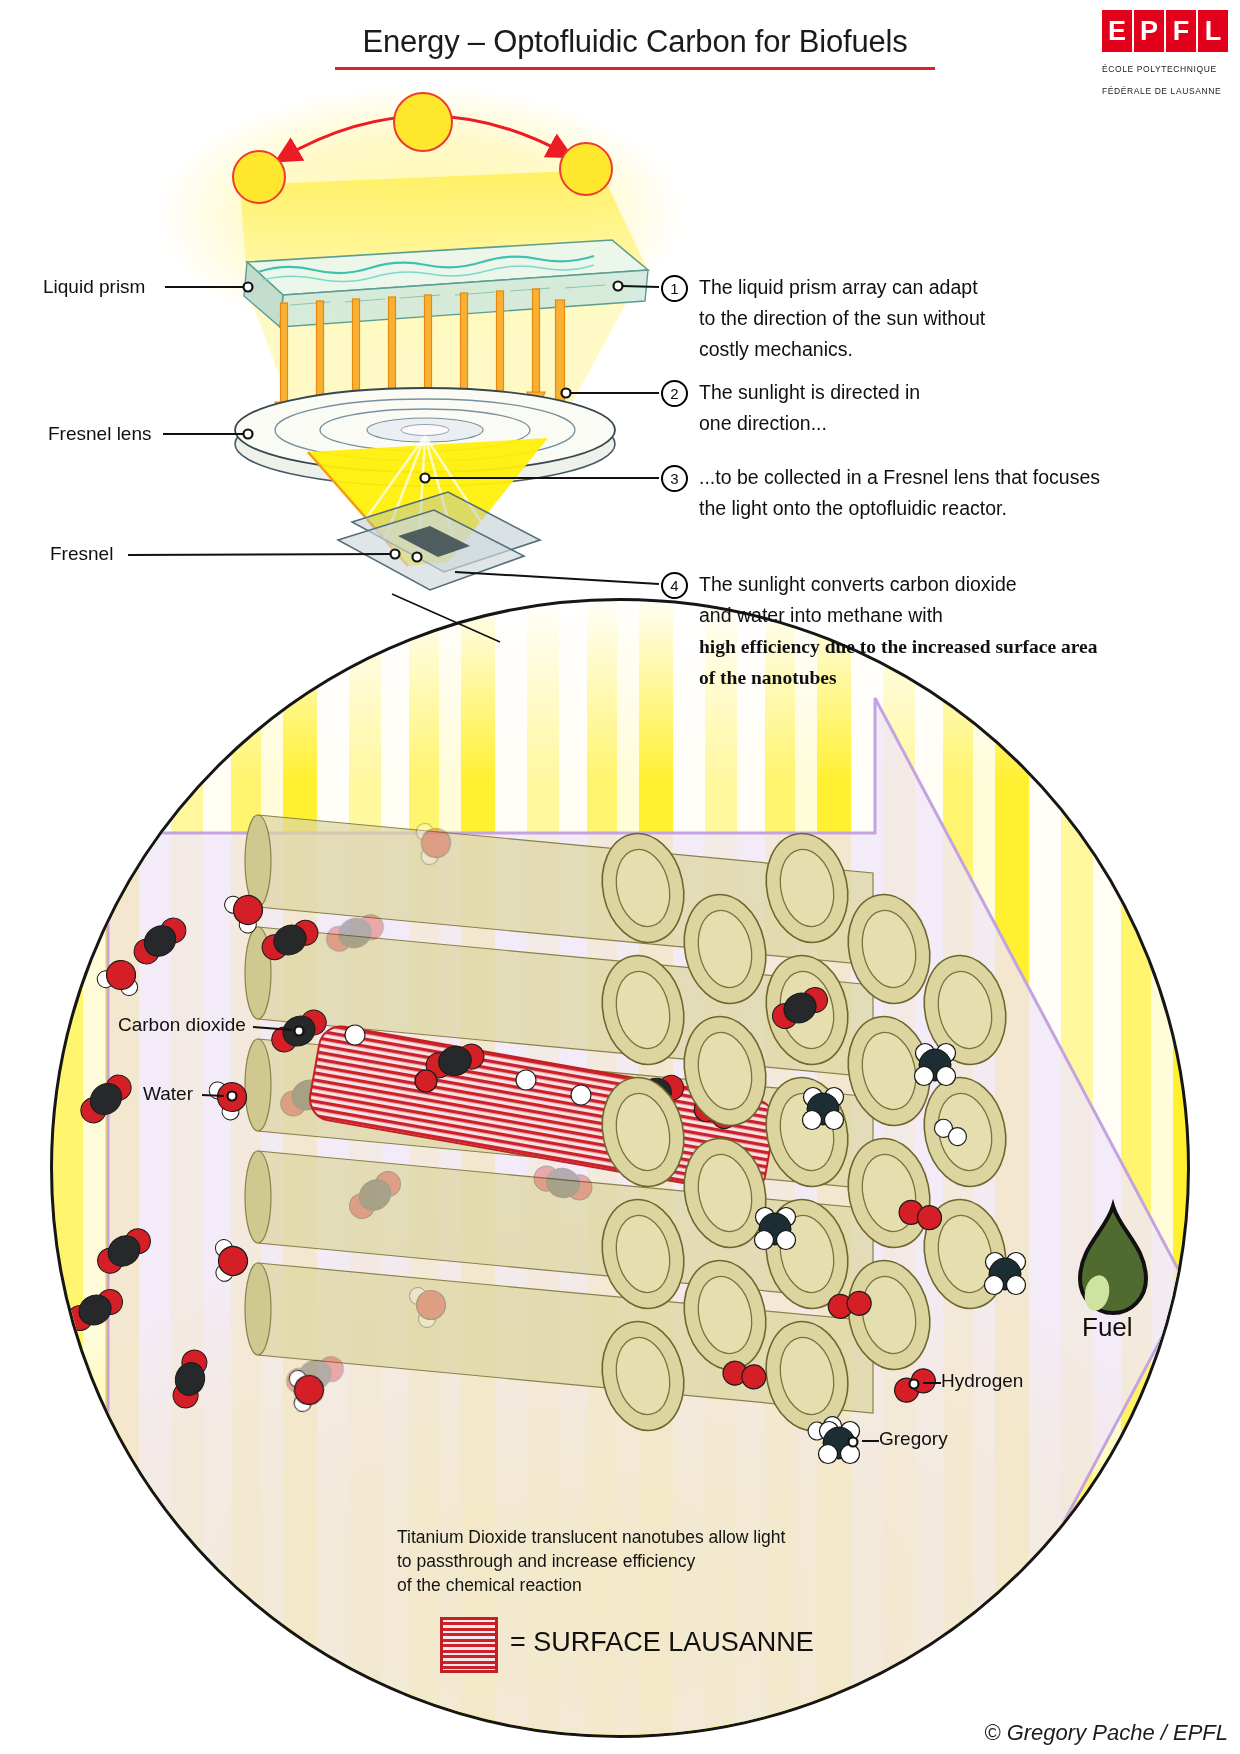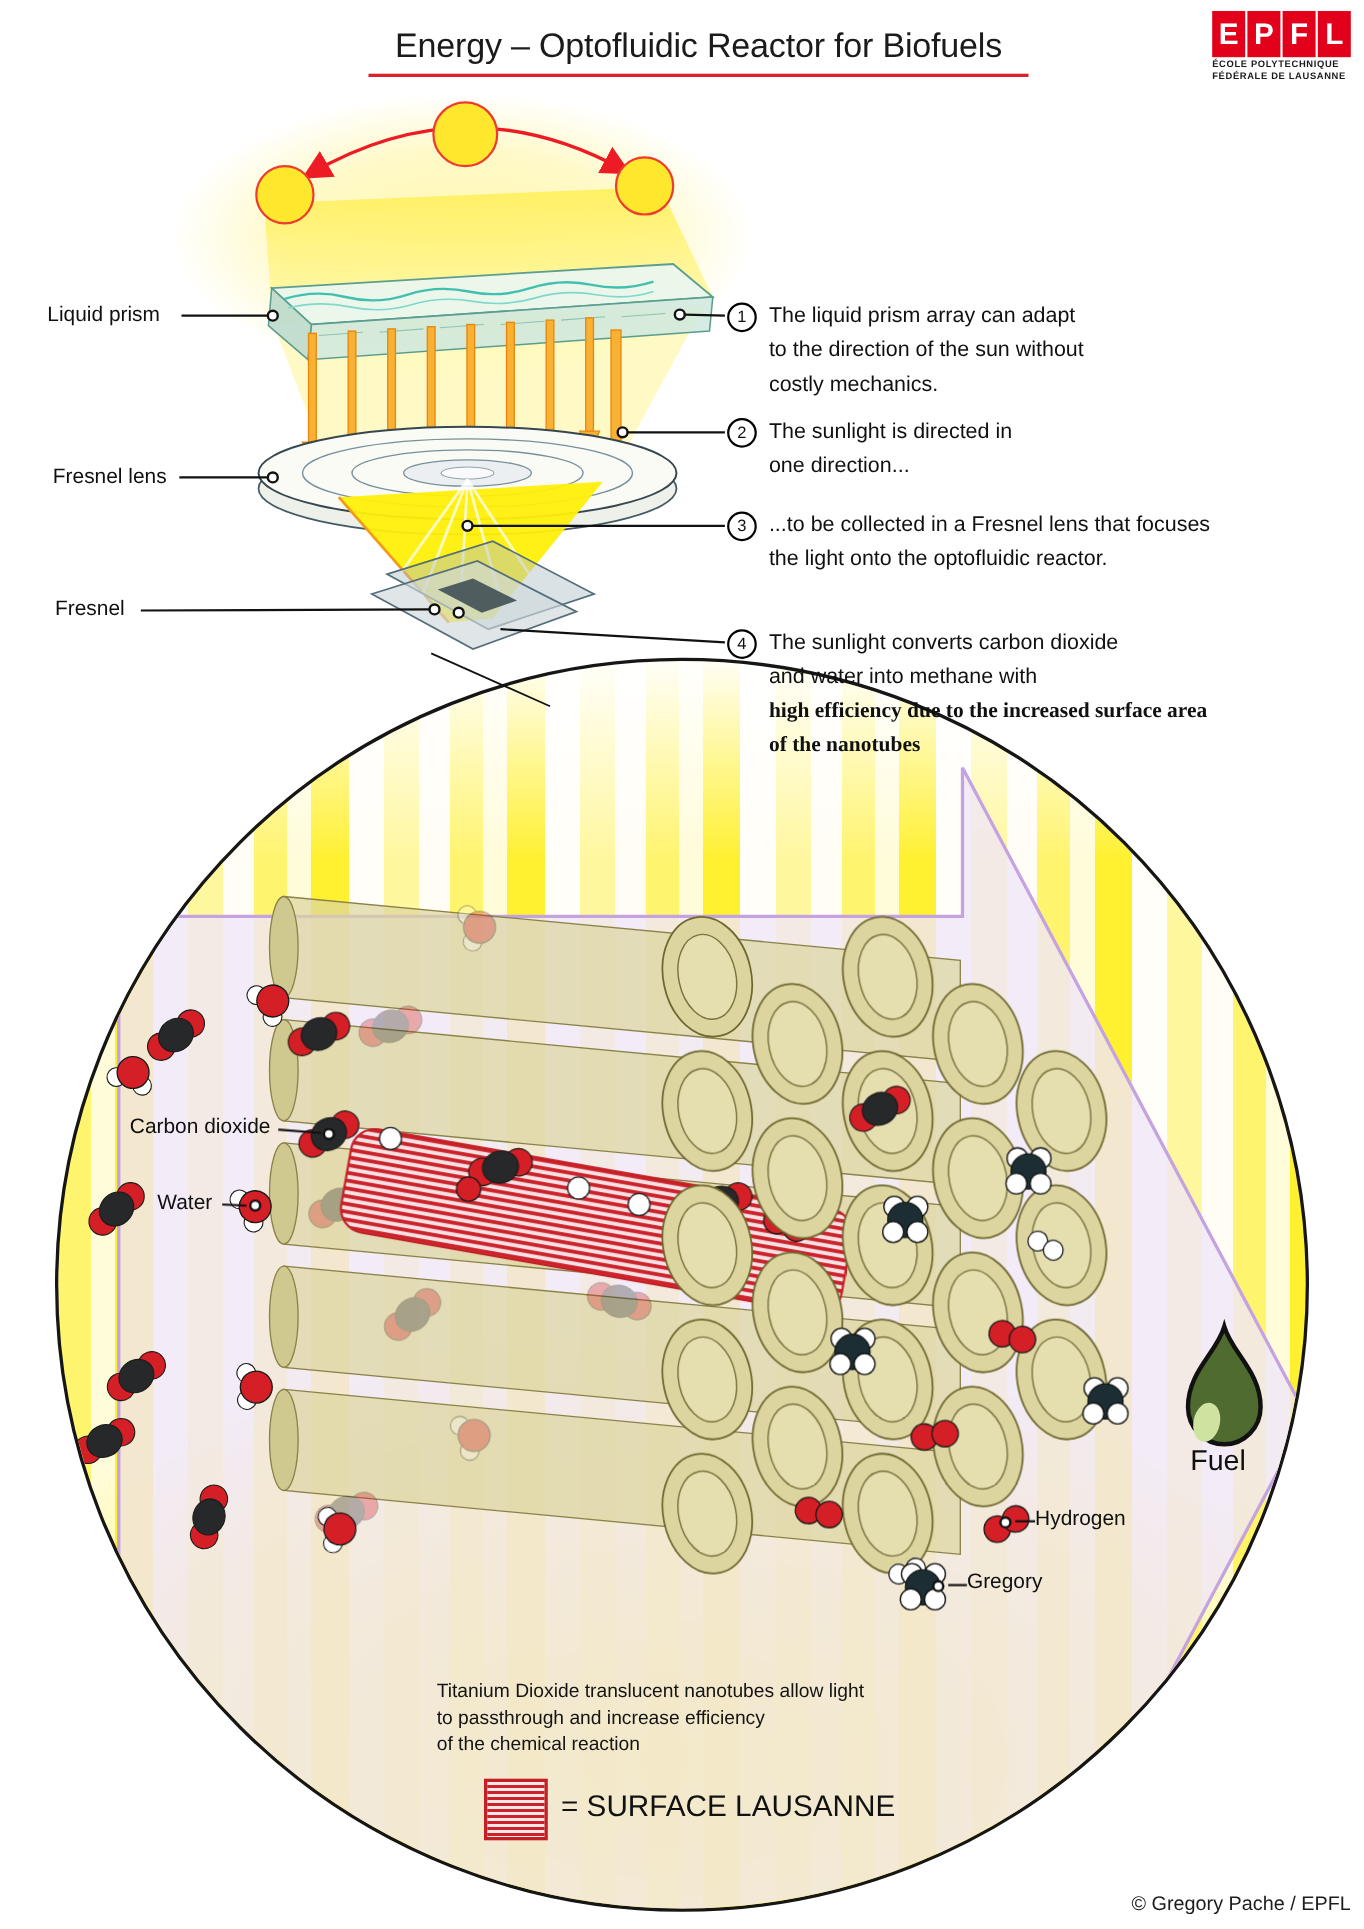--- a/index.html
+++ b/index.html
@@ -6,21 +6,21 @@
   .page{position:relative;width:1240px;height:1754px;background:#ffffff;overflow:hidden;
         font-family:"Liberation Sans",sans-serif;color:#111;}
   .abs{position:absolute;}
   
   .title{left:320px;top:24px;width:630px;text-align:center;font-size:31px;letter-spacing:-0.2px;color:#1b1b1b;}
   .title-underline{left:335px;top:67px;width:600px;height:3px;background:#d8232a;}
   .epfl-logo{left:1102px;top:10px;width:132px;}
   .epfl-blocks{display:flex;gap:2px;}
   .epfl-block{width:30px;height:42px;background:#e2001a;color:#fff;display:flex;align-items:center;justify-content:center;
               font-size:27px;font-weight:bold;font-family:"Liberation Sans",sans-serif;}
-  .epfl-sub{margin-top:1px;font-size:8.5px;letter-spacing:0.6px;color:#1a1a1a;line-height:10px;white-space:nowrap;font-weight:bold;}
+  .epfl-sub{margin-top:12px;font-size:8.5px;letter-spacing:0.6px;color:#1a1a1a;line-height:10px;white-space:nowrap;}
   
   .dlabel{font-size:19px;color:#101010;white-space:nowrap;z-index:4;}
   .annotation{z-index:4;font-size:19.5px;line-height:31px;color:#101010;}
   .num-circle{position:absolute;left:-38px;top:3px;width:23px;height:23px;border:2px solid #000;border-radius:50%;
               display:flex;align-items:center;justify-content:center;font-size:15px;background:#fff;}
   .annotation .ln{display:block;white-space:nowrap;}
   .annotation .ln.b{font-weight:bold;font-family:Liberation Serif, serif;}
   
   .big-circle{left:50px;top:598px;width:1140px;height:1140px;border:3px solid #161616;border-radius:50%;
       overflow:hidden;box-sizing:border-box;z-index:1;
@@ -34,29 +34,29 @@
           rgba(255,237,0,0.80) 52px, rgba(255,237,0,0.80) 86px,
           rgba(255,255,255,0.40) 86px, rgba(255,255,255,0.40) 118px,
           rgba(255,237,0,0.35) 118px, rgba(255,237,0,0.35) 150px,
           rgba(255,255,255,0.20) 150px, rgba(255,255,255,0.20) 178px);}
   .circle-svg{position:absolute;left:0;top:0;}
   .mol-label{font-size:19px;color:#101010;white-space:nowrap;z-index:5;}
   .bottom-note{left:397px;top:1525px;font-size:17.5px;line-height:24px;color:#141414;z-index:5;}
   .legend-box{left:440px;top:1617px;width:52px;height:50px;border:3px solid #c32026;box-sizing:content-box;z-index:5;
       background:repeating-linear-gradient(180deg,#f6e7e9 0px,#f6e7e9 2.5px,#cd2129 2.5px,#cd2129 5.5px);}
   .legend-text{left:510px;top:1627px;font-size:27px;color:#111;z-index:5;white-space:nowrap;}
-  .copyright{right:12px;top:1720px;font-size:18px;color:#1c1c1c;z-index:6;white-space:nowrap;}
+  .copyright{right:12px;top:1720px;font-size:22px;color:#1c1c1c;z-index:6;white-space:nowrap;font-style:italic;}
   svg{display:block;}
 </style>
 </head>
 <body>
 
 <div class="page">
 
-  <div class="abs title">Energy – Optofluidic Reactor for Biofuels</div>
+  <div class="abs title">Energy – Optofluidic Carbon for Biofuels</div>
   <div class="abs title-underline"></div>
 
   <div class="abs epfl-logo">
     <div class="epfl-blocks">
       <div class="epfl-block">E</div>
       <div class="epfl-block">P</div>
       <div class="epfl-block">F</div>
       <div class="epfl-block">L</div>
     </div>
     <div class="epfl-sub">ÉCOLE POLYTECHNIQUE</div>

